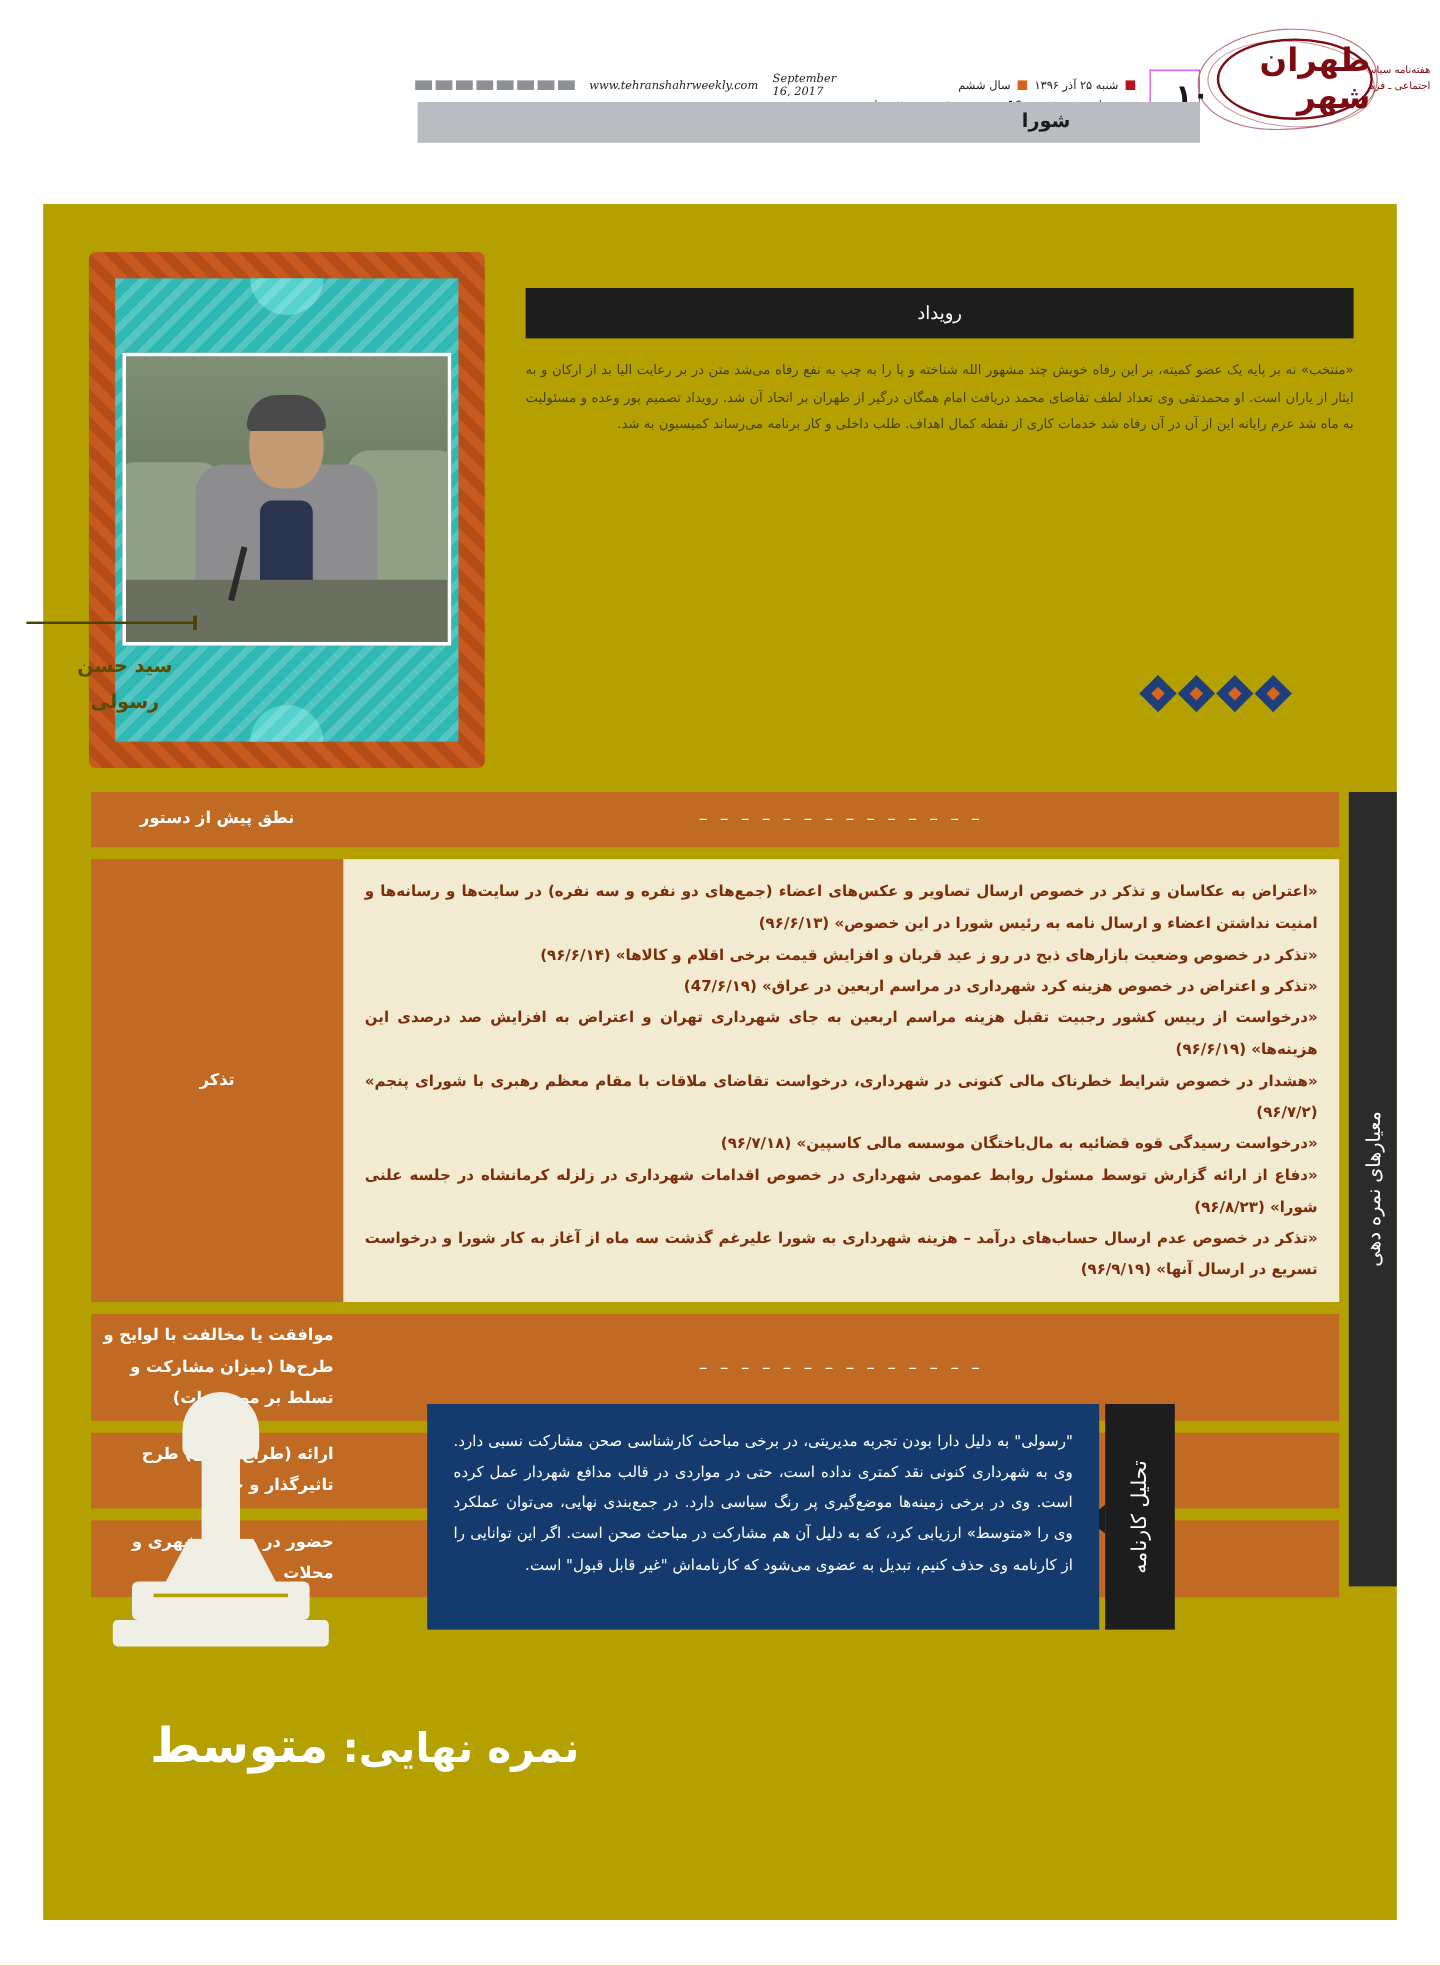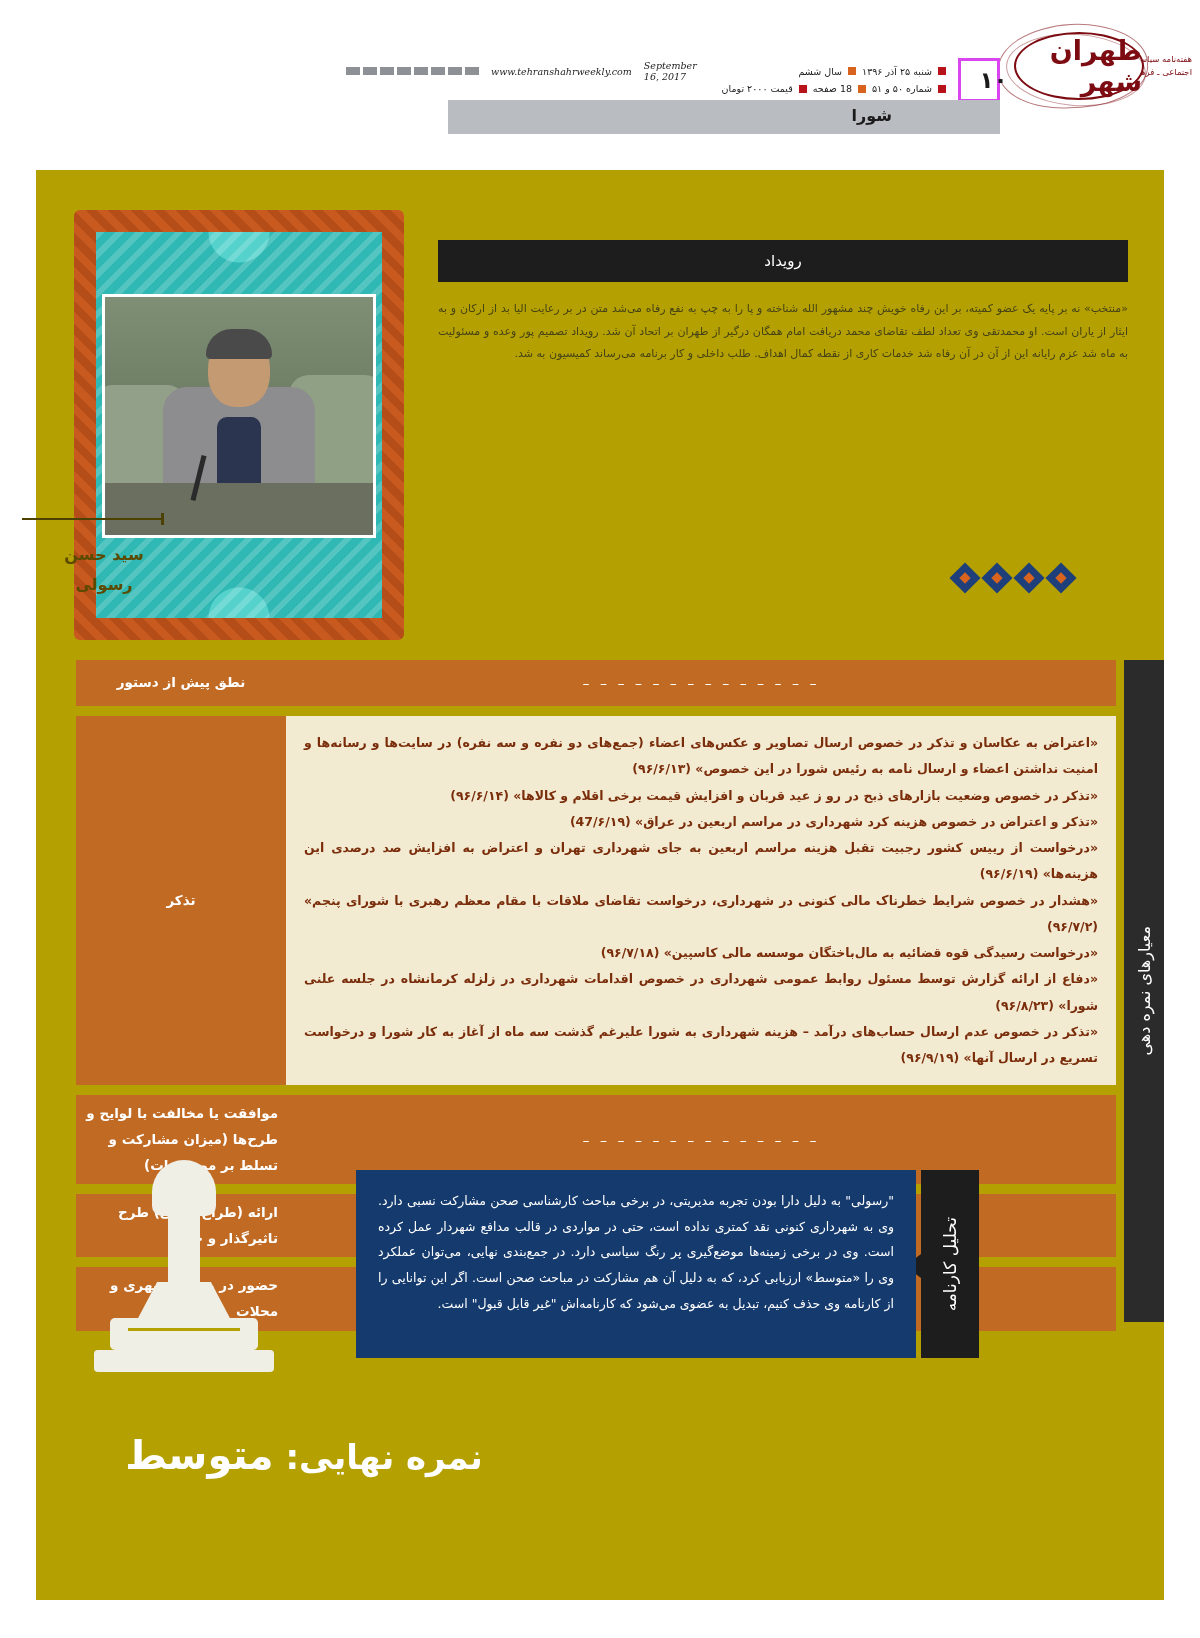--- a/index.html
+++ b/index.html
@@ -46,21 +46,21 @@
     width:38px; color:#7d0b12; font-size:8.5px; line-height:1.5;
     text-align:center; direction:rtl;
   }
   .logo-tag div { white-space:nowrap; }
 
   .info-bar {
     position:absolute; top:58px; right:200px; width:660px; height:44px;
     display:flex; flex-direction:row; align-items:stretch;
   }
   .pagenum {
-    width:42px; border:3px solid #d946ef; color:#1a1a1a;
+    width:42px; border:1px solid #d946ef; color:#1a1a1a;
     font-size:23px; display:flex; align-items:center; justify-content:center;
     margin-left:6px; font-weight:bold;padding-left:29px;
   }
   .date-block {
     display:flex; flex-direction:column; justify-content:center;
     font-size:9.5px; color:#1a1a1a; direction:rtl; line-height:1.8;
     padding:0 6px;
   }
   .date-block .row { display:flex; gap:6px; align-items:center; }
   .sq { display:inline-block; width:8px; height:8px; background:#b8121b; }
@@ -71,21 +71,21 @@
     display:flex; align-items:center; gap:6px; direction:ltr;
     font-family:"DejaVu Serif","Liberation Serif",serif;
     font-size:9.5px; color:#222; font-style:italic;
   }
   .dash-strip {
     display:flex; gap:3px; align-items:center; margin-left:6px;
   }
   .dash-strip i { display:block; width:14px; height:8px; background:#8d9094; }
 
   .section-strip {
-    position:absolute; top:100px; right:200px; width:552px; height:34px;
+    position:absolute; top:85px; right:200px; width:652px; height:34px;
     background:#b9bdc1;
   }
   .section-strip .lbl {
     position:absolute; right:108px; top:6px; font-size:16px; color:#1b1b1b; font-weight:bold;
   }
 
   
   .page {
     position:absolute; top:170px; right:36px; width:1128px; height:1430px;
     background:#b5a001;

